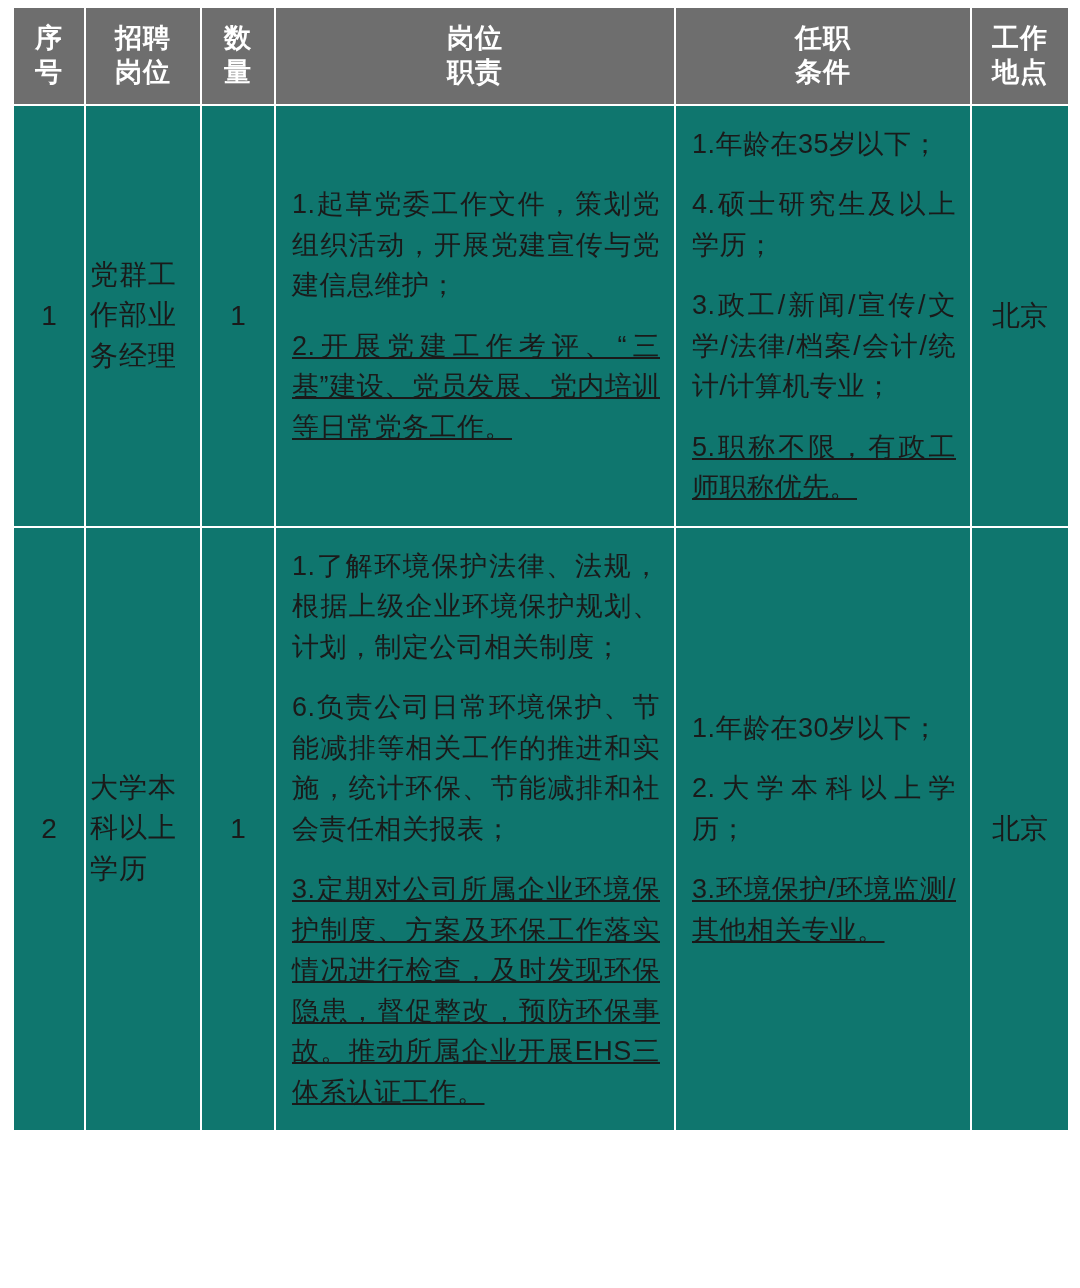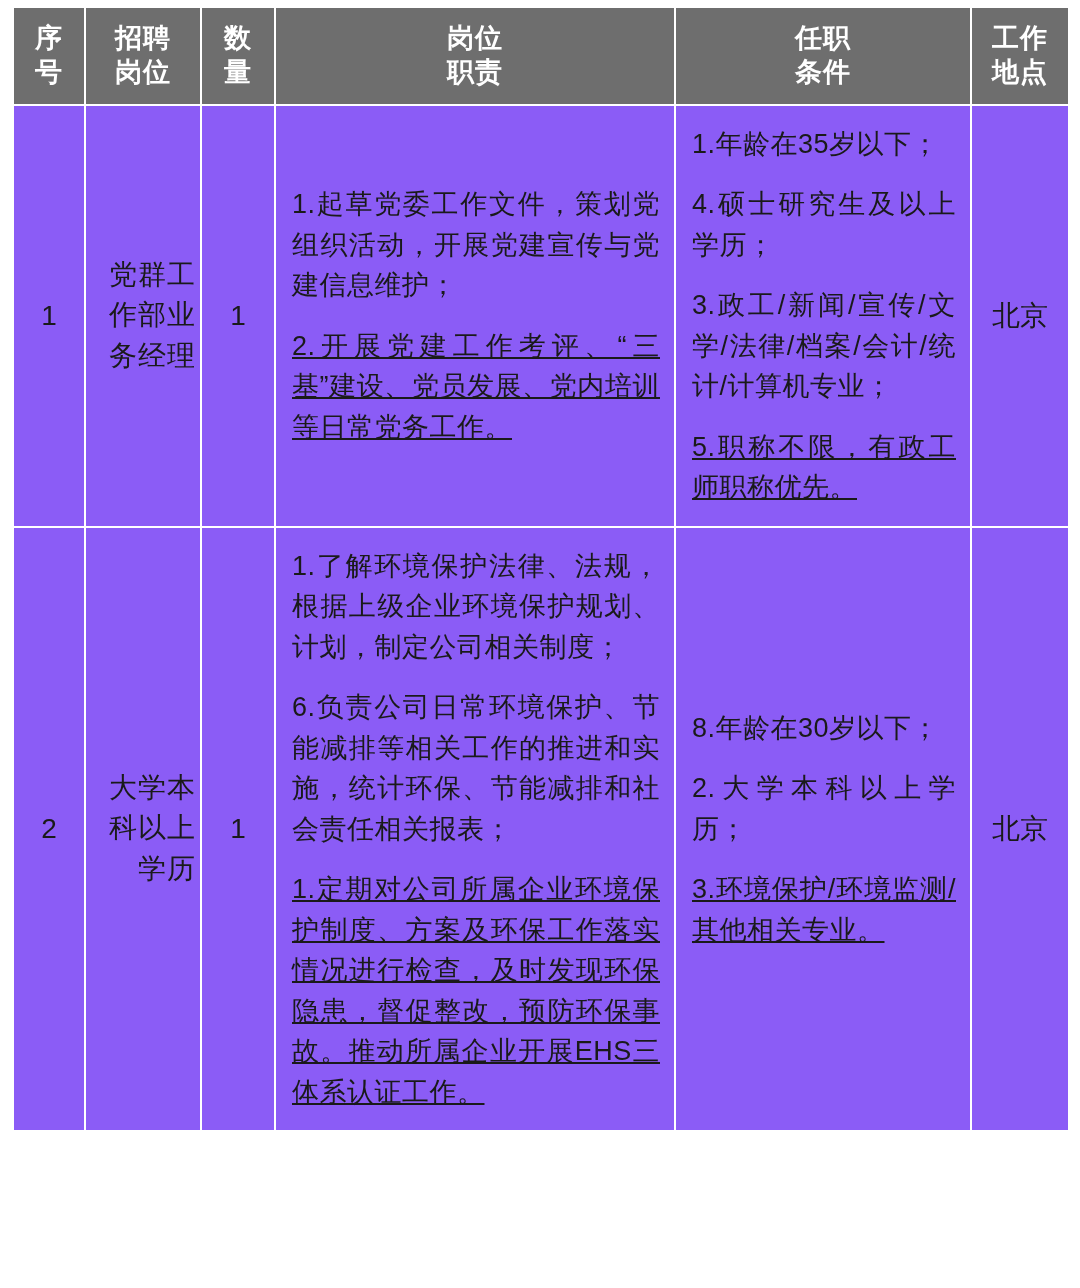--- a/index.html
+++ b/index.html
@@ -34,31 +34,31 @@
     background: #6e6e6e;
     color: #ffffff;
     font-weight: bold;
     font-size: 27px;
     line-height: 1.25;
     text-align: center;
     padding: 14px 4px;
     letter-spacing: 1px;
   }
   tbody td {
-    background: #8b5cf6;
+    background: #0f766e;
     color: #1a1a1a;
     font-size: 27px;
     line-height: 1.5;
   }
   td.center {
     text-align: center;
     font-size: 28px;
   }
   td.vtext {
-    text-align: right;
+    text-align: left;
     font-size: 28px;
     line-height: 1.45;
     letter-spacing: 1px;
     padding: 18px 4px;
   }
   td.para-cell {
     padding: 18px 14px 18px 16px;
     text-align: left;
   }
   td.para-cell p {
@@ -137,24 +137,24 @@
         </td>
         <td class="center">北京</td>
       </tr>
       <tr>
         <td class="center">2</td>
         <td class="vtext">大学本科以上学历</td>
         <td class="center">1</td>
         <td class="para-cell">
           <p>1.了解环境保护法律、法规，根据上级企业环境保护规划、计划，制定公司相关制度；</p>
           <p>6.负责公司日常环境保护、节能减排等相关工作的推进和实施，统计环保、节能减排和社会责任相关报表；</p>
-          <p>1.定期对公司所属企业环境保护制度、方案及环保工作落实情况进行检查，及时发现环保隐患，督促整改，预防环保事故。推动所属企业开展EHS三体系认证工作。</p>
+          <p>3.定期对公司所属企业环境保护制度、方案及环保工作落实情况进行检查，及时发现环保隐患，督促整改，预防环保事故。推动所属企业开展EHS三体系认证工作。</p>
         </td>
         <td class="para-cell">
-          <p>8.年龄在30岁以下；</p>
+          <p>1.年龄在30岁以下；</p>
           <p>2.大学本科以上学历；</p>
           <p>3.环境保护/环境监测/其他相关专业。</p>
         </td>
         <td class="center">北京</td>
       </tr>
     </tbody>
   </table>
 </div>
 
 </body></html>

